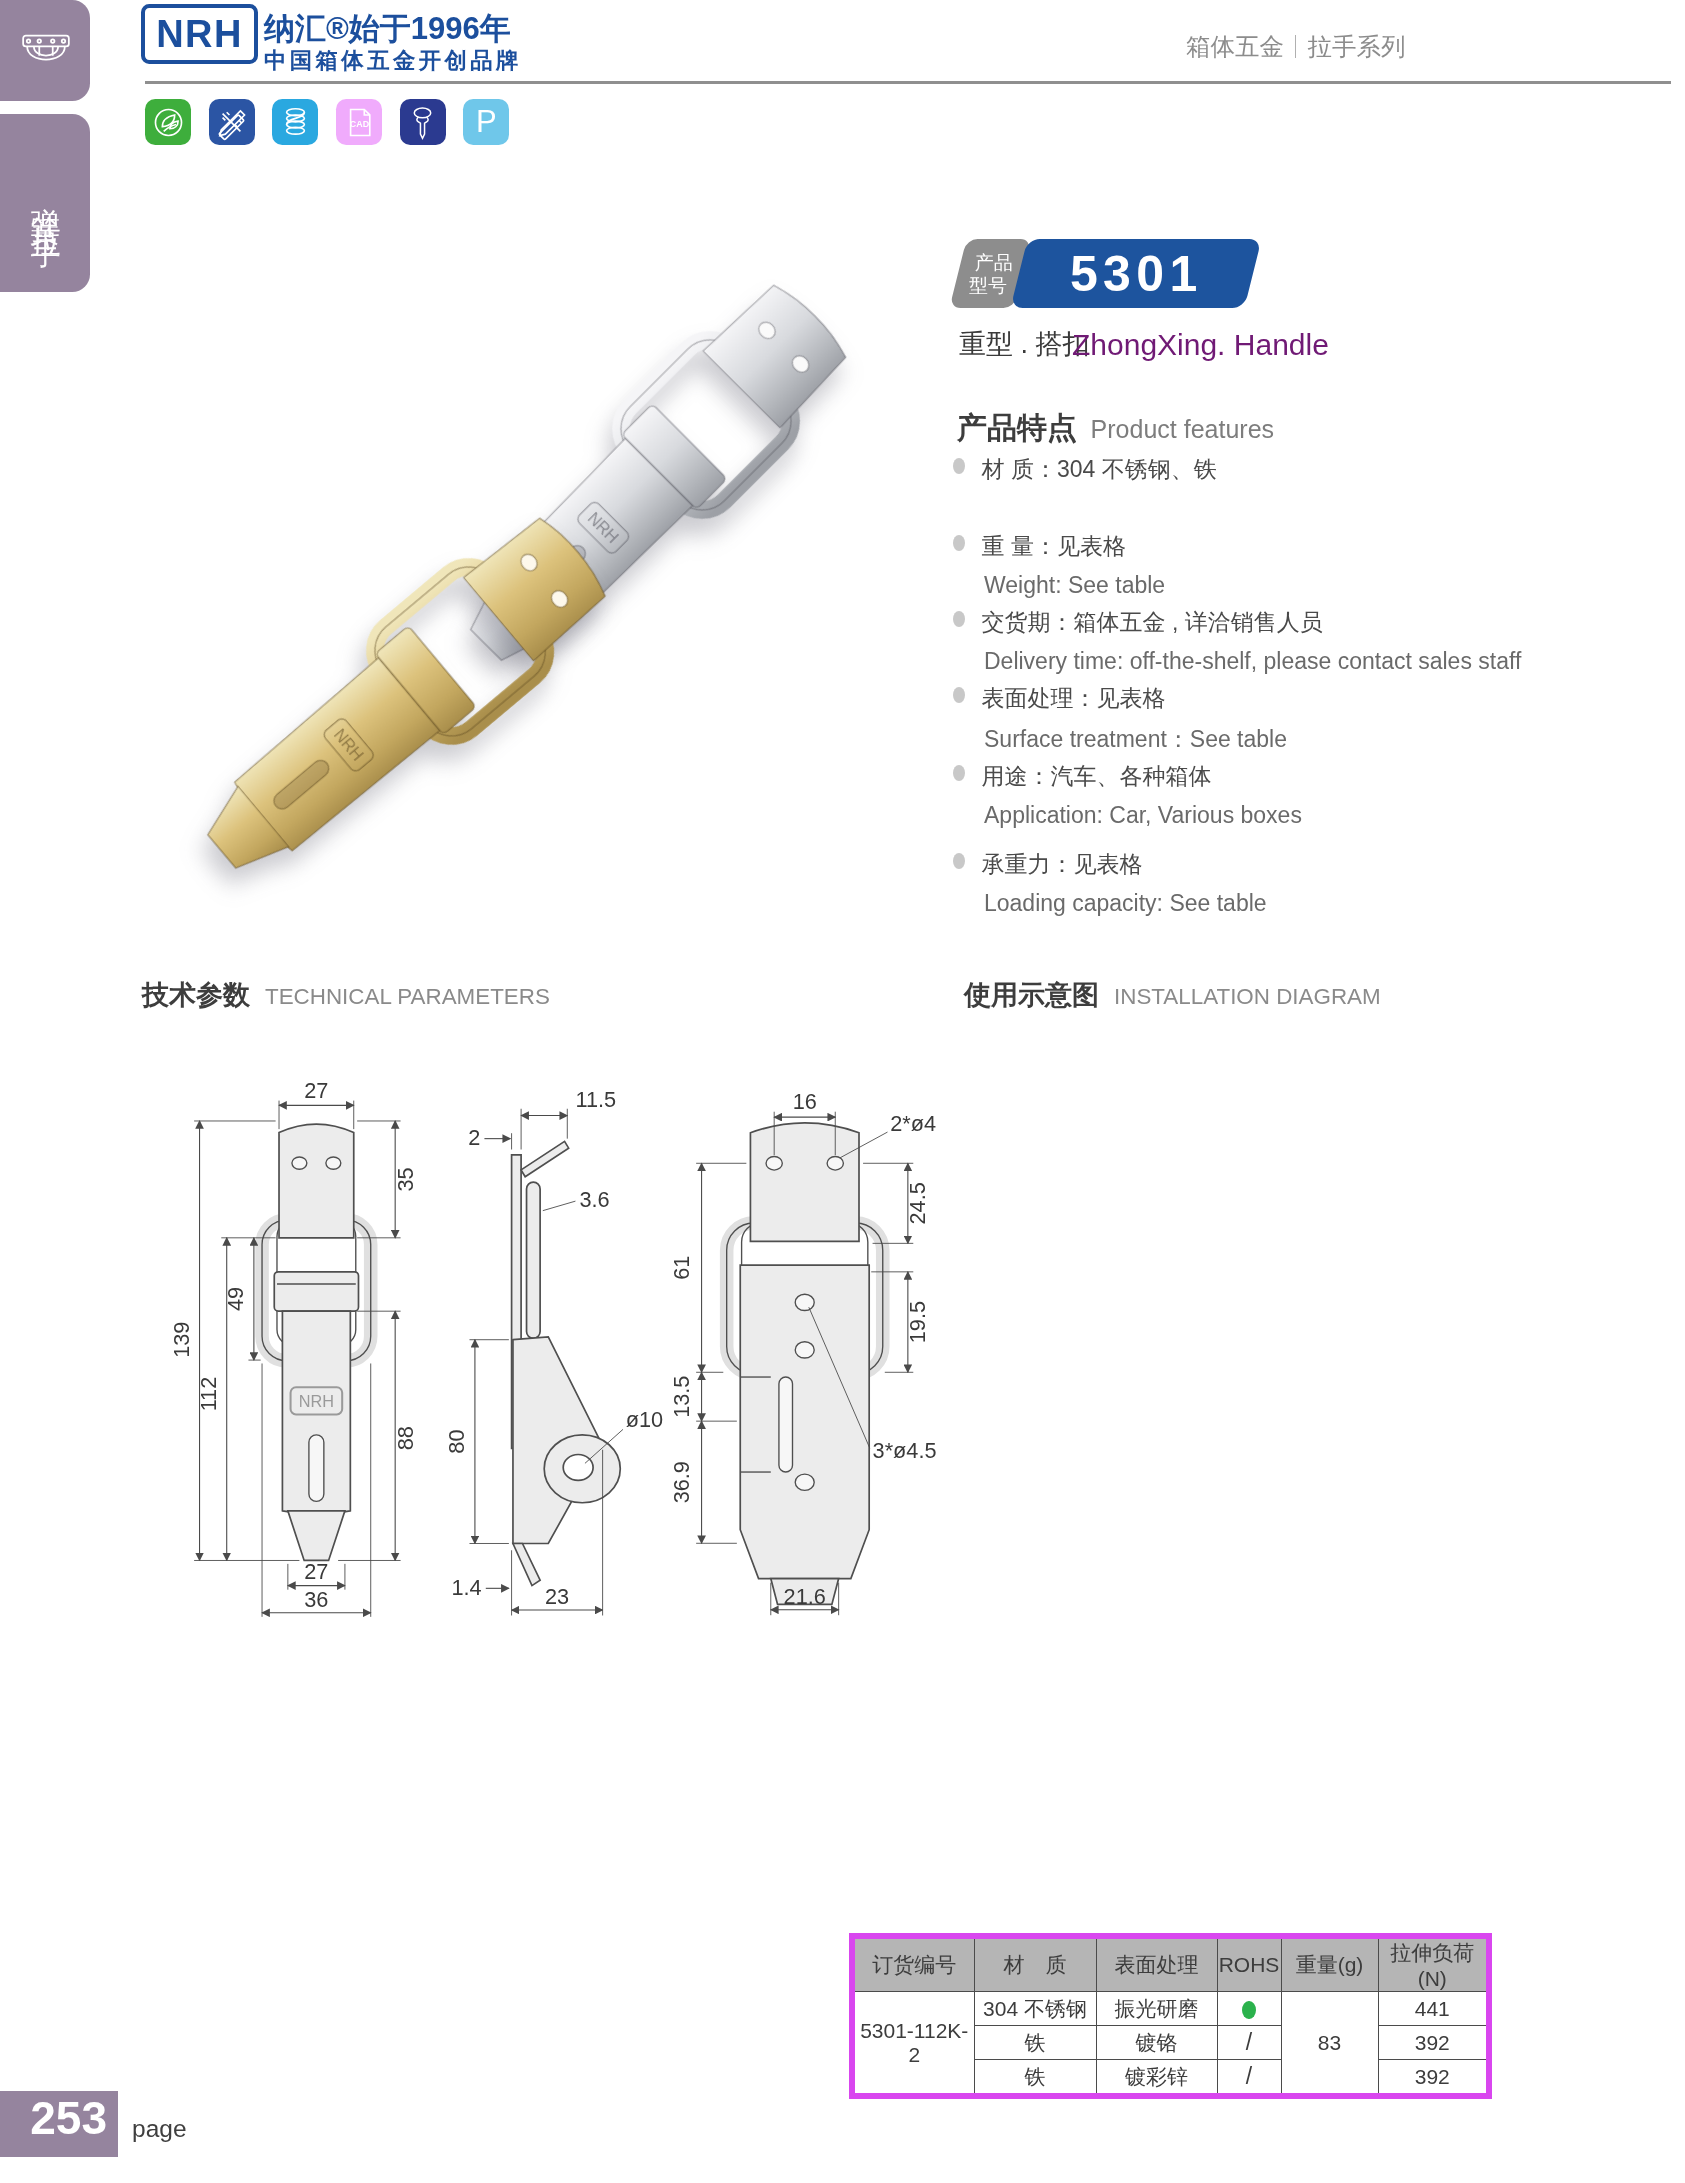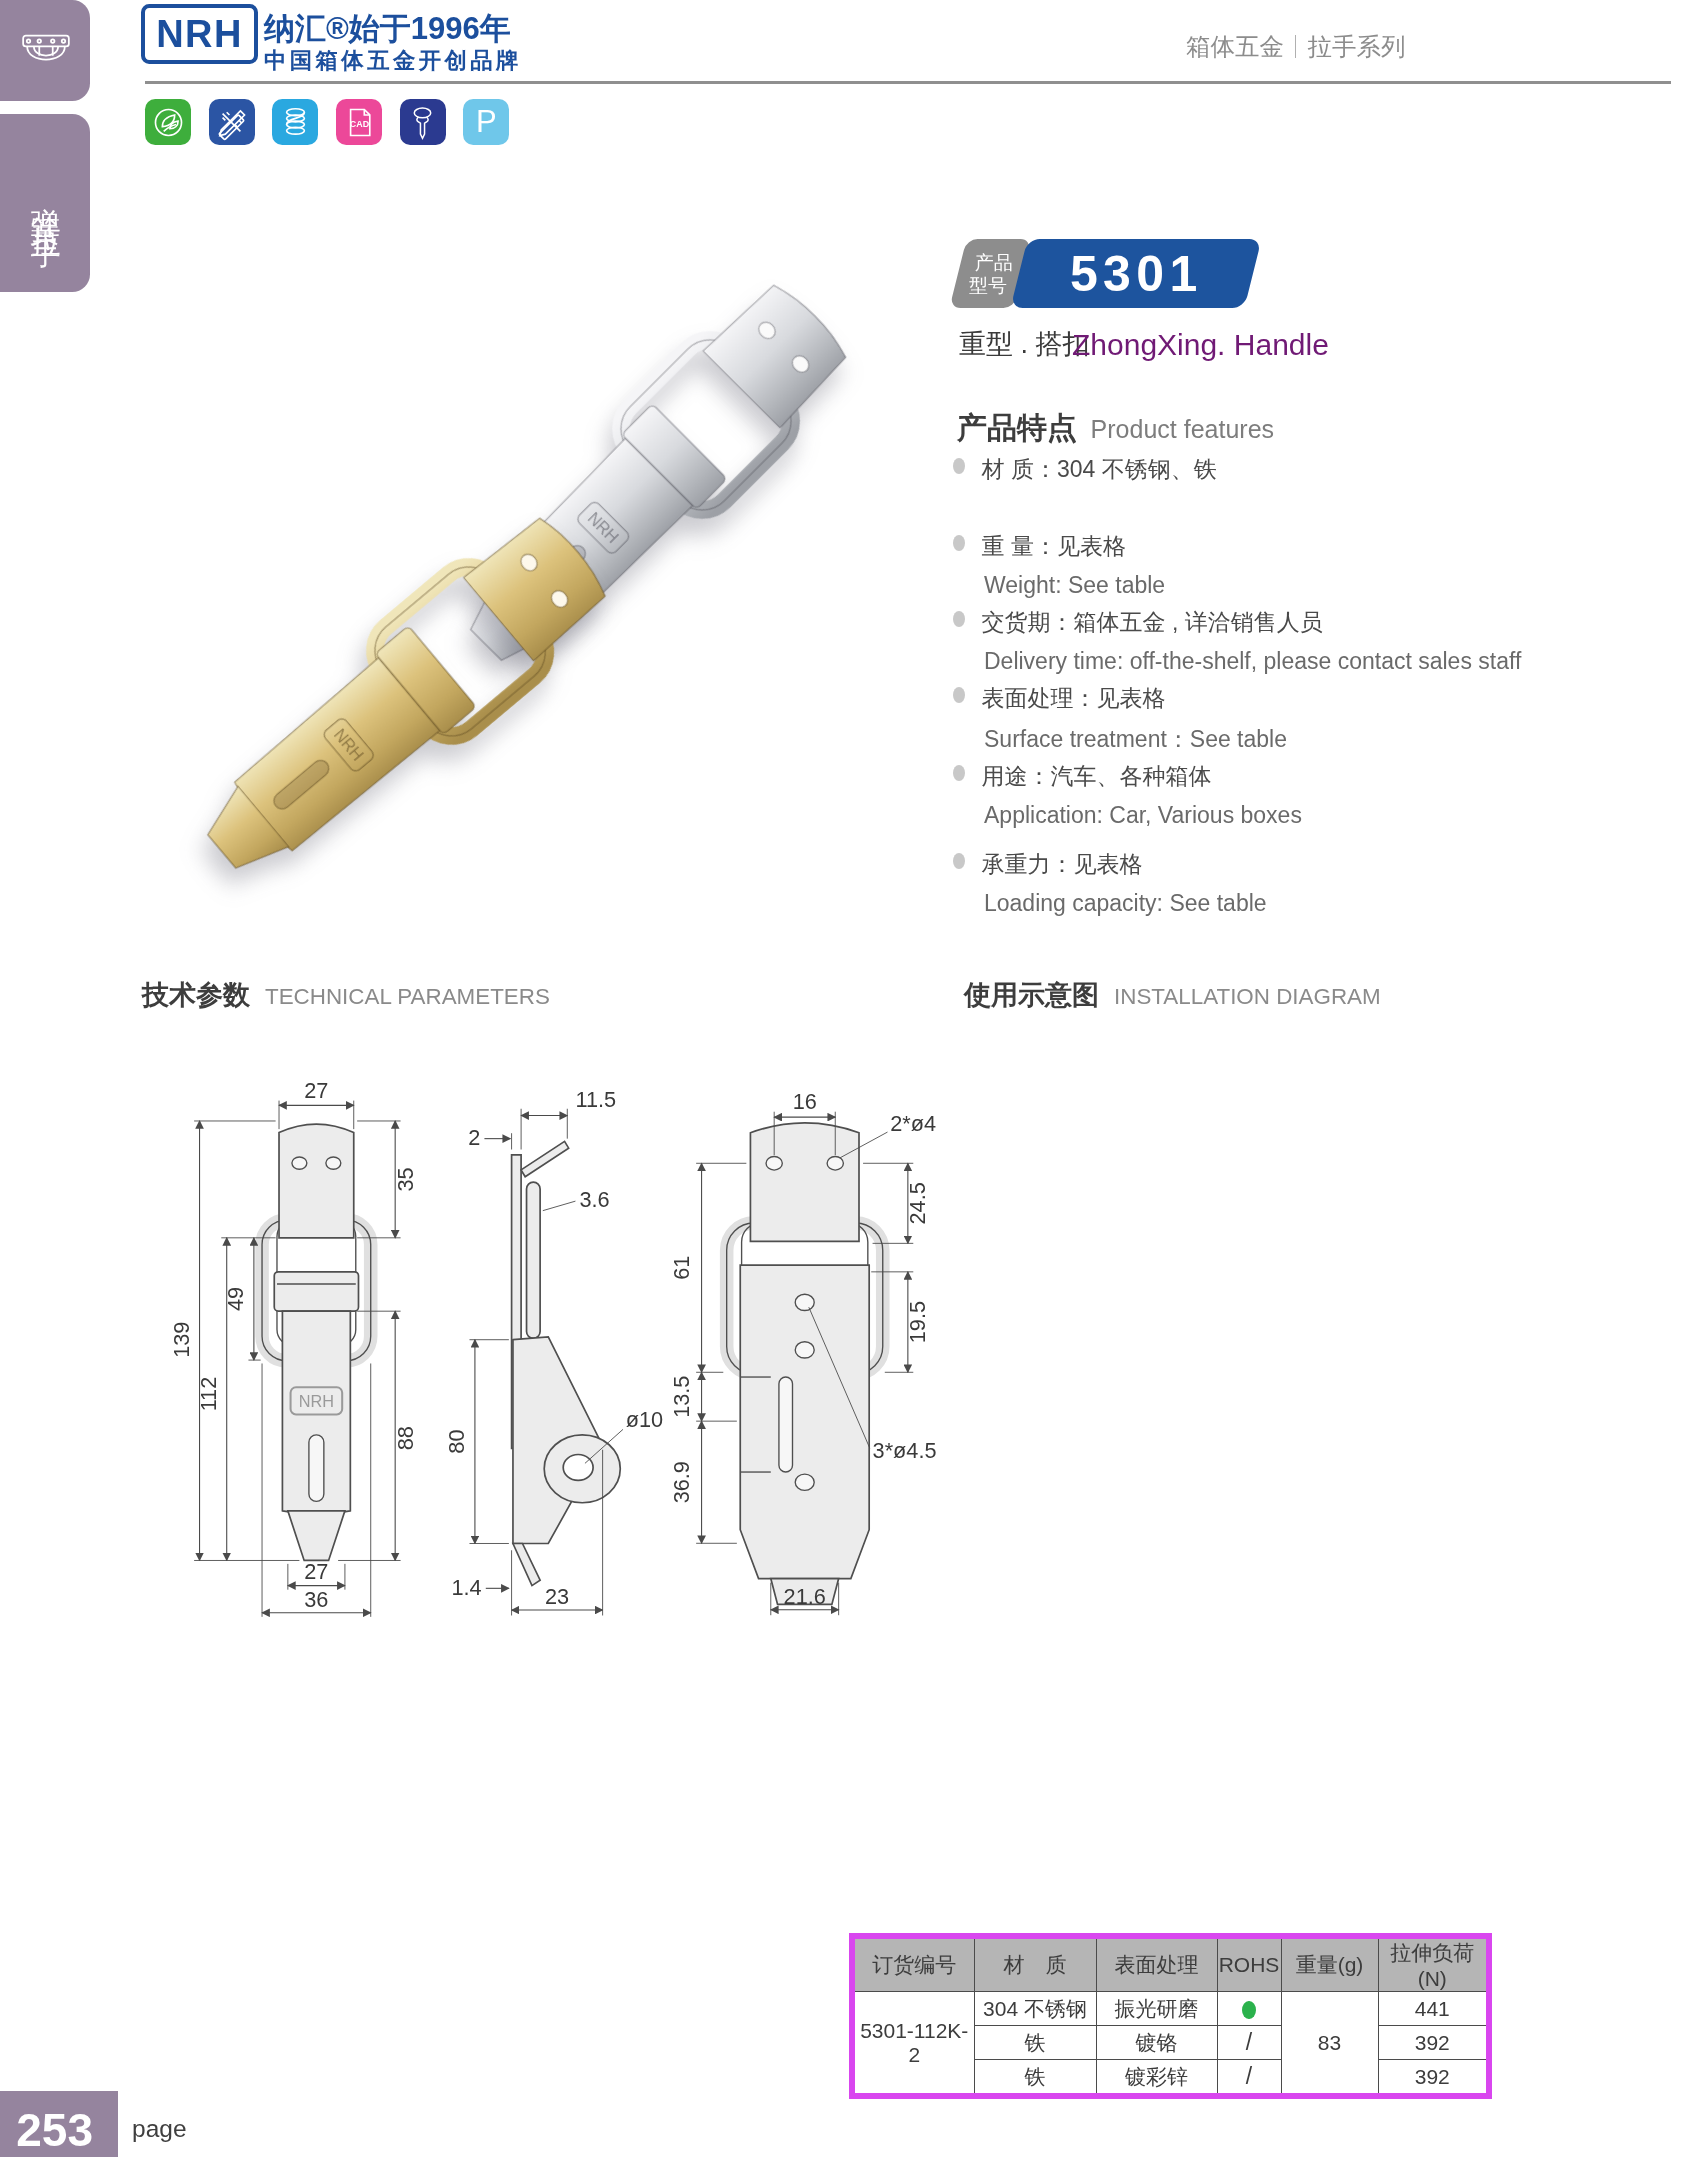--- a/index.html
+++ b/index.html
@@ -64,21 +64,21 @@
   .spec{position:absolute;left:849px;top:1933px;width:637px;border-collapse:collapse;
         table-layout:fixed;font-size:21px;color:#3d3d3d;border:6px solid #d946ef;}
   .spec th,.spec td{border:1.4px solid #4b4b4b;text-align:center;vertical-align:middle;padding:0;}
   .spec thead th{background:#B5B5B5;height:33px;font-weight:normal;}
   .spec td{height:33px;background:#fff;}
   .rohs-dot{display:inline-block;width:13.6px;height:18.3px;border-radius:50%;background:#2BB24C;vertical-align:middle;}
   .slash{font-size:23px;}
 
   
   .page-box{position:absolute;left:0;top:2091px;width:118px;height:66px;background:#95849E;
-            display:flex;align-items:flex-end;justify-content:flex-end;padding-right:25px;box-sizing:border-box;}
+            display:flex;align-items:flex-start;justify-content:flex-end;padding-right:11px;box-sizing:border-box;}
   .page-box span{color:#fff;font-size:46px;font-weight:bold;}
   .page-word{position:absolute;left:132px;top:2115px;font-size:24.5px;color:#3f3f3f;}
 
   .photo{position:absolute;filter:drop-shadow(9.5px 15px 11px rgba(70,70,85,.28));}
 </style>
 </head>
 <body>
 
 <div class="page">
 
@@ -131,21 +131,21 @@
     </div>
     <div class="chip" style="background:#2AA8E0;">
       <svg width="37" height="37" viewBox="0 0 54 54" fill="none" stroke="#fff" stroke-width="2.4">
         <ellipse cx="27" cy="12" rx="13" ry="5"></ellipse>
         <ellipse cx="27" cy="21" rx="13" ry="5"></ellipse>
         <ellipse cx="27" cy="30" rx="13" ry="5"></ellipse>
         <ellipse cx="27" cy="39" rx="13" ry="5"></ellipse>
         <path d="M40 12 c0 10 -26 8 -26 18"></path>
       </svg>
     </div>
-    <div class="chip" style="background:#ec4899;">
+    <div class="chip" style="background:#f0abfc;">
       <svg width="37" height="37" viewBox="0 0 54 54">
         <path d="M14 8 h20 l8 8 v30 h-28 z" fill="none" stroke="#fff" stroke-width="2.4"></path>
         <path d="M34 8 v8 h8" fill="none" stroke="#fff" stroke-width="2.4"></path>
         <text x="27" y="34" text-anchor="middle" fill="#fff" font-size="13" font-weight="bold" font-family="Liberation Sans, sans-serif">CAD</text>
       </svg>
     </div>
     <div class="chip" style="background:#2B3A90;">
       <svg width="37" height="37" viewBox="0 0 54 54" fill="none" stroke="#fff" stroke-width="2.2">
         <ellipse cx="27" cy="13" rx="12" ry="7"></ellipse>
         <path d="M21 19 c-3 3 -3 5 0 7 l3 2 v16 l3 6 3 -6 v-16 l3 -2 c3 -2 3 -4 0 -7"></path>

